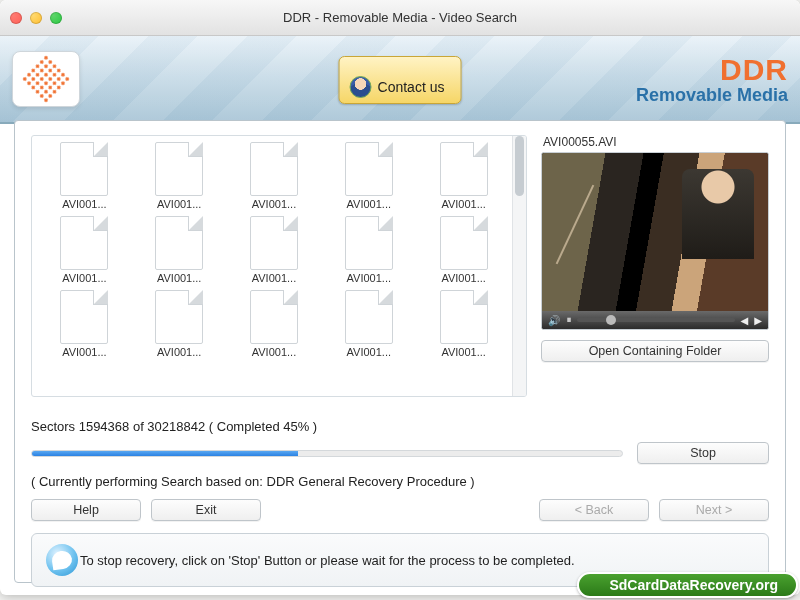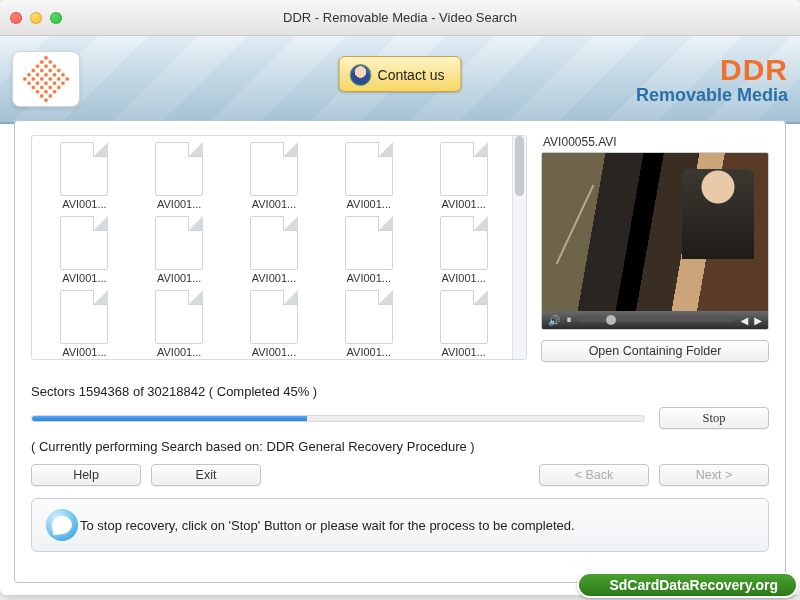--- a/index.html
+++ b/index.html
@@ -9,28 +9,28 @@
 .traffic { display:flex; gap:8px; position:absolute; left:10px; }
 .tl { width:12px; height:12px; border-radius:50%; box-shadow:inset 0 0 0 1px rgba(0,0,0,.15); }
 .tl.r{background:radial-gradient(circle at 30% 30%,#ff7b72,#ff5f56);} .tl.y{background:radial-gradient(circle at 30% 30%,#ffd96f,#ffbd2e);} .tl.g{background:radial-gradient(circle at 30% 30%,#5ed46a,#27c93f);}
 .title { flex:1; text-align:center; font-size:13px; color:#333; }
 .headerband { height:88px; background:linear-gradient(180deg,#e9f2f8 0%,#c9dce8 45%,#a8c5d6 100%); border-bottom:2px solid #8ab; position:relative; display:flex; align-items:center; padding:0 12px; }
 .headerband::before { content:""; position:absolute; inset:0; background:repeating-linear-gradient(135deg,rgba(255,255,255,.08) 0 35px,rgba(120,160,190,.07) 35px 70px); }
 .logo-box { width:68px; height:56px; background:#fff; border-radius:8px; border:1px solid #cfd6db; box-shadow:0 2px 4px rgba(0,0,0,.1); display:flex; align-items:center; justify-content:center; position:relative; z-index:1; }
 .logo-diamond { width:36px; height:36px; background:
   radial-gradient(circle,#f07030 1.5px,transparent 1.8px) 0 0/6px 6px;
   transform:rotate(45deg); }
-.contact-btn { position:absolute; left:50%; transform:translateX(-50%); top:20px; background:linear-gradient(#fff3c4,#f6d667); border:1px solid #c9a637; border-radius:6px; padding:7px 16px 5px 10px; display:flex; align-items:center; gap:6px; font-size:14px; color:#222; box-shadow:0 1px 2px rgba(0,0,0,.2); z-index:1; cursor:pointer; }
+.contact-btn { position:absolute; left:50%; transform:translateX(-50%); top:20px; background:linear-gradient(#fff3c4,#f6d667); border:1px solid #c9a637; border-radius:6px; padding:19px 16px 5px 10px; display:flex; align-items:center; gap:6px; font-size:14px; color:#222; box-shadow:0 1px 2px rgba(0,0,0,.2); z-index:1; cursor:pointer; }
 .contact-btn .av { width:22px; height:22px; border-radius:50%; background:radial-gradient(circle at 50% 35%,#f6d6b8 0 35%,transparent 36%),radial-gradient(circle at 50% 90%,#2b4d8f 0 60%,transparent 61%),#3a5da8; border:1px solid #7a5; }
 .brand { margin-left:auto; text-align:right; z-index:1; font-weight:bold; }
 .brand .ddr { font-size:30px; color:#f07030; letter-spacing:1px; font-family:Arial,sans-serif; }
 .brand .sub { font-size:18px; color:#2a71a8; margin-top:-2px; font-weight:600; }
 .body-area { position:absolute; left:14px; right:14px; top:120px; bottom:12px; border:1px solid #b9c4cb; border-radius:4px; background:#fff; padding:14px 16px 12px; }
 .main-row { display:flex; gap:14px; }
-.file-pane { flex:1; height:225px; border:1px solid #d6dde2; border-radius:3px; background:#fff; overflow:hidden; position:relative; }
+.file-pane { flex:1; height:262px; border:1px solid #d6dde2; border-radius:3px; background:#fff; overflow:hidden; position:relative; }
 .file-scroll { position:absolute; right:0; top:0; bottom:0; width:14px; background:#f4f5f6; border-left:1px solid #e0e3e6; }
 .file-thumb-sb { position:absolute; left:2px; right:2px; top:0; height:60px; background:#c6ccd1; border-radius:5px; }
 .file-grid { display:grid; grid-template-columns:repeat(5,1fr); gap:6px 6px; padding:6px 18px 6px 8px; }
 .file-item { text-align:center; font-size:11px; color:#333; cursor:pointer; }
 .file-icon { width:48px; height:54px; margin:0 auto 2px; background:#fff; border:1px solid #cfd4d8; border-radius:2px; position:relative; }
 .file-icon::after { content:""; position:absolute; top:-1px; right:-1px; width:14px; height:14px; background:linear-gradient(135deg,#fff 0 48%,#d6dadd 52% 100%); border-left:1px solid #cfd4d8; border-bottom:1px solid #cfd4d8; }
 .file-name { white-space:nowrap; overflow:hidden; text-overflow:ellipsis; }
 .preview-col { width:228px; }
 .preview-label { font-size:12px; color:#333; margin-bottom:3px; padding-left:2px; }
 .preview-box { width:228px; height:178px; border:1px solid #c8cfd5; border-radius:3px; overflow:hidden; position:relative; background:#111; }
@@ -47,21 +47,21 @@
 .pc-seek { flex:1; height:4px; background:#555; border-radius:2px; position:relative; }
 .pc-seek::after { content:""; position:absolute; left:18%; top:-3px; width:10px; height:10px; background:#bbb; border-radius:50%; }
 .open-folder-btn { margin-top:10px; width:228px; }
 .macbtn { height:22px; line-height:20px; text-align:center; font-size:12.5px; color:#333; background:linear-gradient(#fdfdfd,#efefef); border:1px solid #bfc5ca; border-radius:4px; cursor:pointer; box-shadow:0 1px 0 rgba(0,0,0,.05); }
 .macbtn.disabled { color:#aaa; }
 .progress-section { margin-top:22px; }
 .progress-label { font-size:13px; color:#222; margin-bottom:8px; }
 .progress-row { display:flex; align-items:center; gap:14px; }
 .progress-bar { flex:1; height:7px; background:#ececec; border-radius:4px; overflow:hidden; border:1px solid #d4d8db; }
 .progress-fill { height:100%; background:linear-gradient(#59a7f1,#2b82e3); }
-.stop-btn { width:110px;font-family:Liberation Serif, serif; }
+.stop-btn { width:132px; }
 .status-line { font-size:13px; color:#222; margin-top:10px; }
 .bottom-btns { display:flex; gap:10px; margin-top:10px;justify-content:flex-end; }
 .bottom-btns .macbtn { width:110px; }
 .bottom-btns .spacer { flex:1; }
 .hint-box { margin-top:12px; border:1px solid #c9d1d7; border-radius:6px; padding:10px 14px; display:flex; align-items:center; gap:2px; background:linear-gradient(#fafbfc,#f0f3f5); }
 .hint-icon { width:32px; height:32px; border-radius:50%; background:radial-gradient(circle at 35% 30%,#dff2ff,#6ec2ef 55%,#2b95d4); position:relative; flex-shrink:0; }
 .hint-icon::after { content:""; position:absolute; inset:7px 6px; background:#fff; border-radius:50% 50% 50% 0/50% 50% 50% 0; transform:rotate(-8deg); }
 .hint-text { font-size:13px; color:#222; }
 .watermark { position:absolute; right:2px; bottom:2px; background:linear-gradient(#4aa12f,#2b7a18); color:#fff; font-size:14px; padding:3px 18px 3px 30px; border-radius:14px; border:2px solid #fff; box-shadow:0 1px 3px rgba(0,0,0,.3); font-weight:600; }
 </style>

